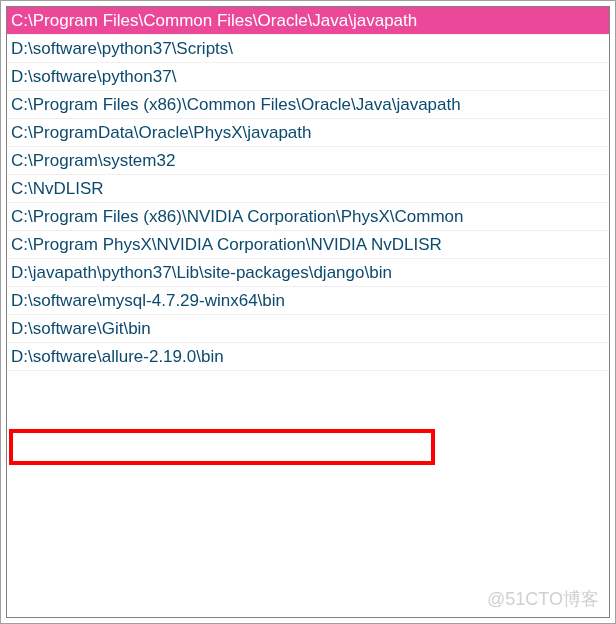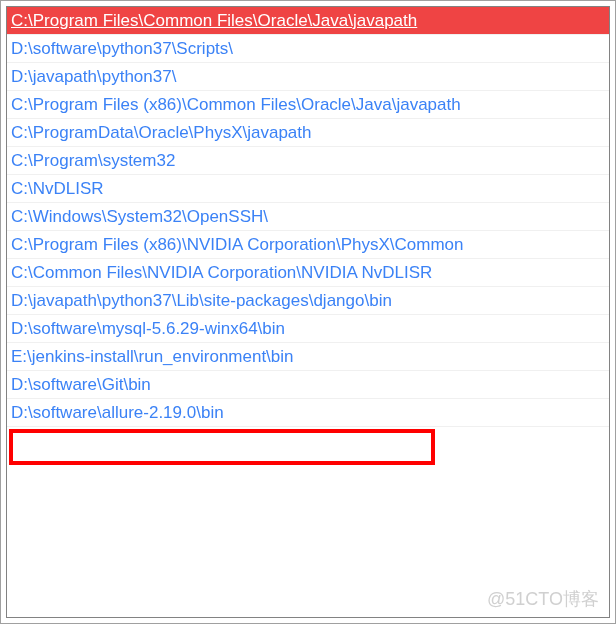--- a/index.html
+++ b/index.html
@@ -23,30 +23,29 @@
       height: 100%;
       background: #ffffff;
       overflow: hidden;
       position: relative;
     }
     .list-item {
       height: 28px;
       line-height: 28px;
       padding-left: 4px;
       border-bottom: 1px solid #f0f0f0;
-      color: #3b82f6;
+      color: #0c4a6e;
       white-space: nowrap;
       overflow: hidden;
       cursor: default;
       position: relative;
     }
     .list-item.selected {
-      background: #ef4444;
+      background: #ec4899;
       color: #ffffff;
-      text-decoration: underline;
     }
     .highlight-box {
       position: absolute;
       border: 4px solid #ff0000;
       pointer-events: none;
       left: 2px;
       top: 422px;
       width: 426px;
       height: 36px;
       z-index: 10;
@@ -59,28 +58,26 @@
       font-size: 18px;
       z-index: 5;
     }
   </style>
 </head>
 <body>
 
 <div class="list-container">
   <div class="list-item selected"><span>C:\Program Files\Common Files\Oracle\Java\javapath</span></div>
   <div class="list-item"><span>D:\software\python37\Scripts\</span></div>
-  <div class="list-item"><span>D:\javapath\python37\</span></div>
+  <div class="list-item"><span>D:\software\python37\</span></div>
   <div class="list-item"><span>C:\Program Files (x86)\Common Files\Oracle\Java\javapath</span></div>
   <div class="list-item"><span>C:\ProgramData\Oracle\PhysX\javapath</span></div>
   <div class="list-item"><span>C:\Program\system32</span></div>
   <div class="list-item"><span>C:\NvDLISR</span></div>
-  <div class="list-item"><span>C:\Windows\System32\OpenSSH\</span></div>
   <div class="list-item"><span>C:\Program Files (x86)\NVIDIA Corporation\PhysX\Common</span></div>
-  <div class="list-item"><span>C:\Common Files\NVIDIA Corporation\NVIDIA NvDLISR</span></div>
+  <div class="list-item"><span>C:\Program PhysX\NVIDIA Corporation\NVIDIA NvDLISR</span></div>
   <div class="list-item"><span>D:\javapath\python37\Lib\site-packages\django\bin</span></div>
-  <div class="list-item"><span>D:\software\mysql-5.6.29-winx64\bin</span></div>
-  <div class="list-item"><span>E:\jenkins-install\run_environment\bin</span></div>
+  <div class="list-item"><span>D:\software\mysql-4.7.29-winx64\bin</span></div>
   <div class="list-item"><span>D:\software\Git\bin</span></div>
   <div class="list-item"><span>D:\software\allure-2.19.0\bin</span></div>
   <div class="highlight-box"></div>
   <div class="watermark">@51CTO博客</div>
 </div>
 
 </body></html>

